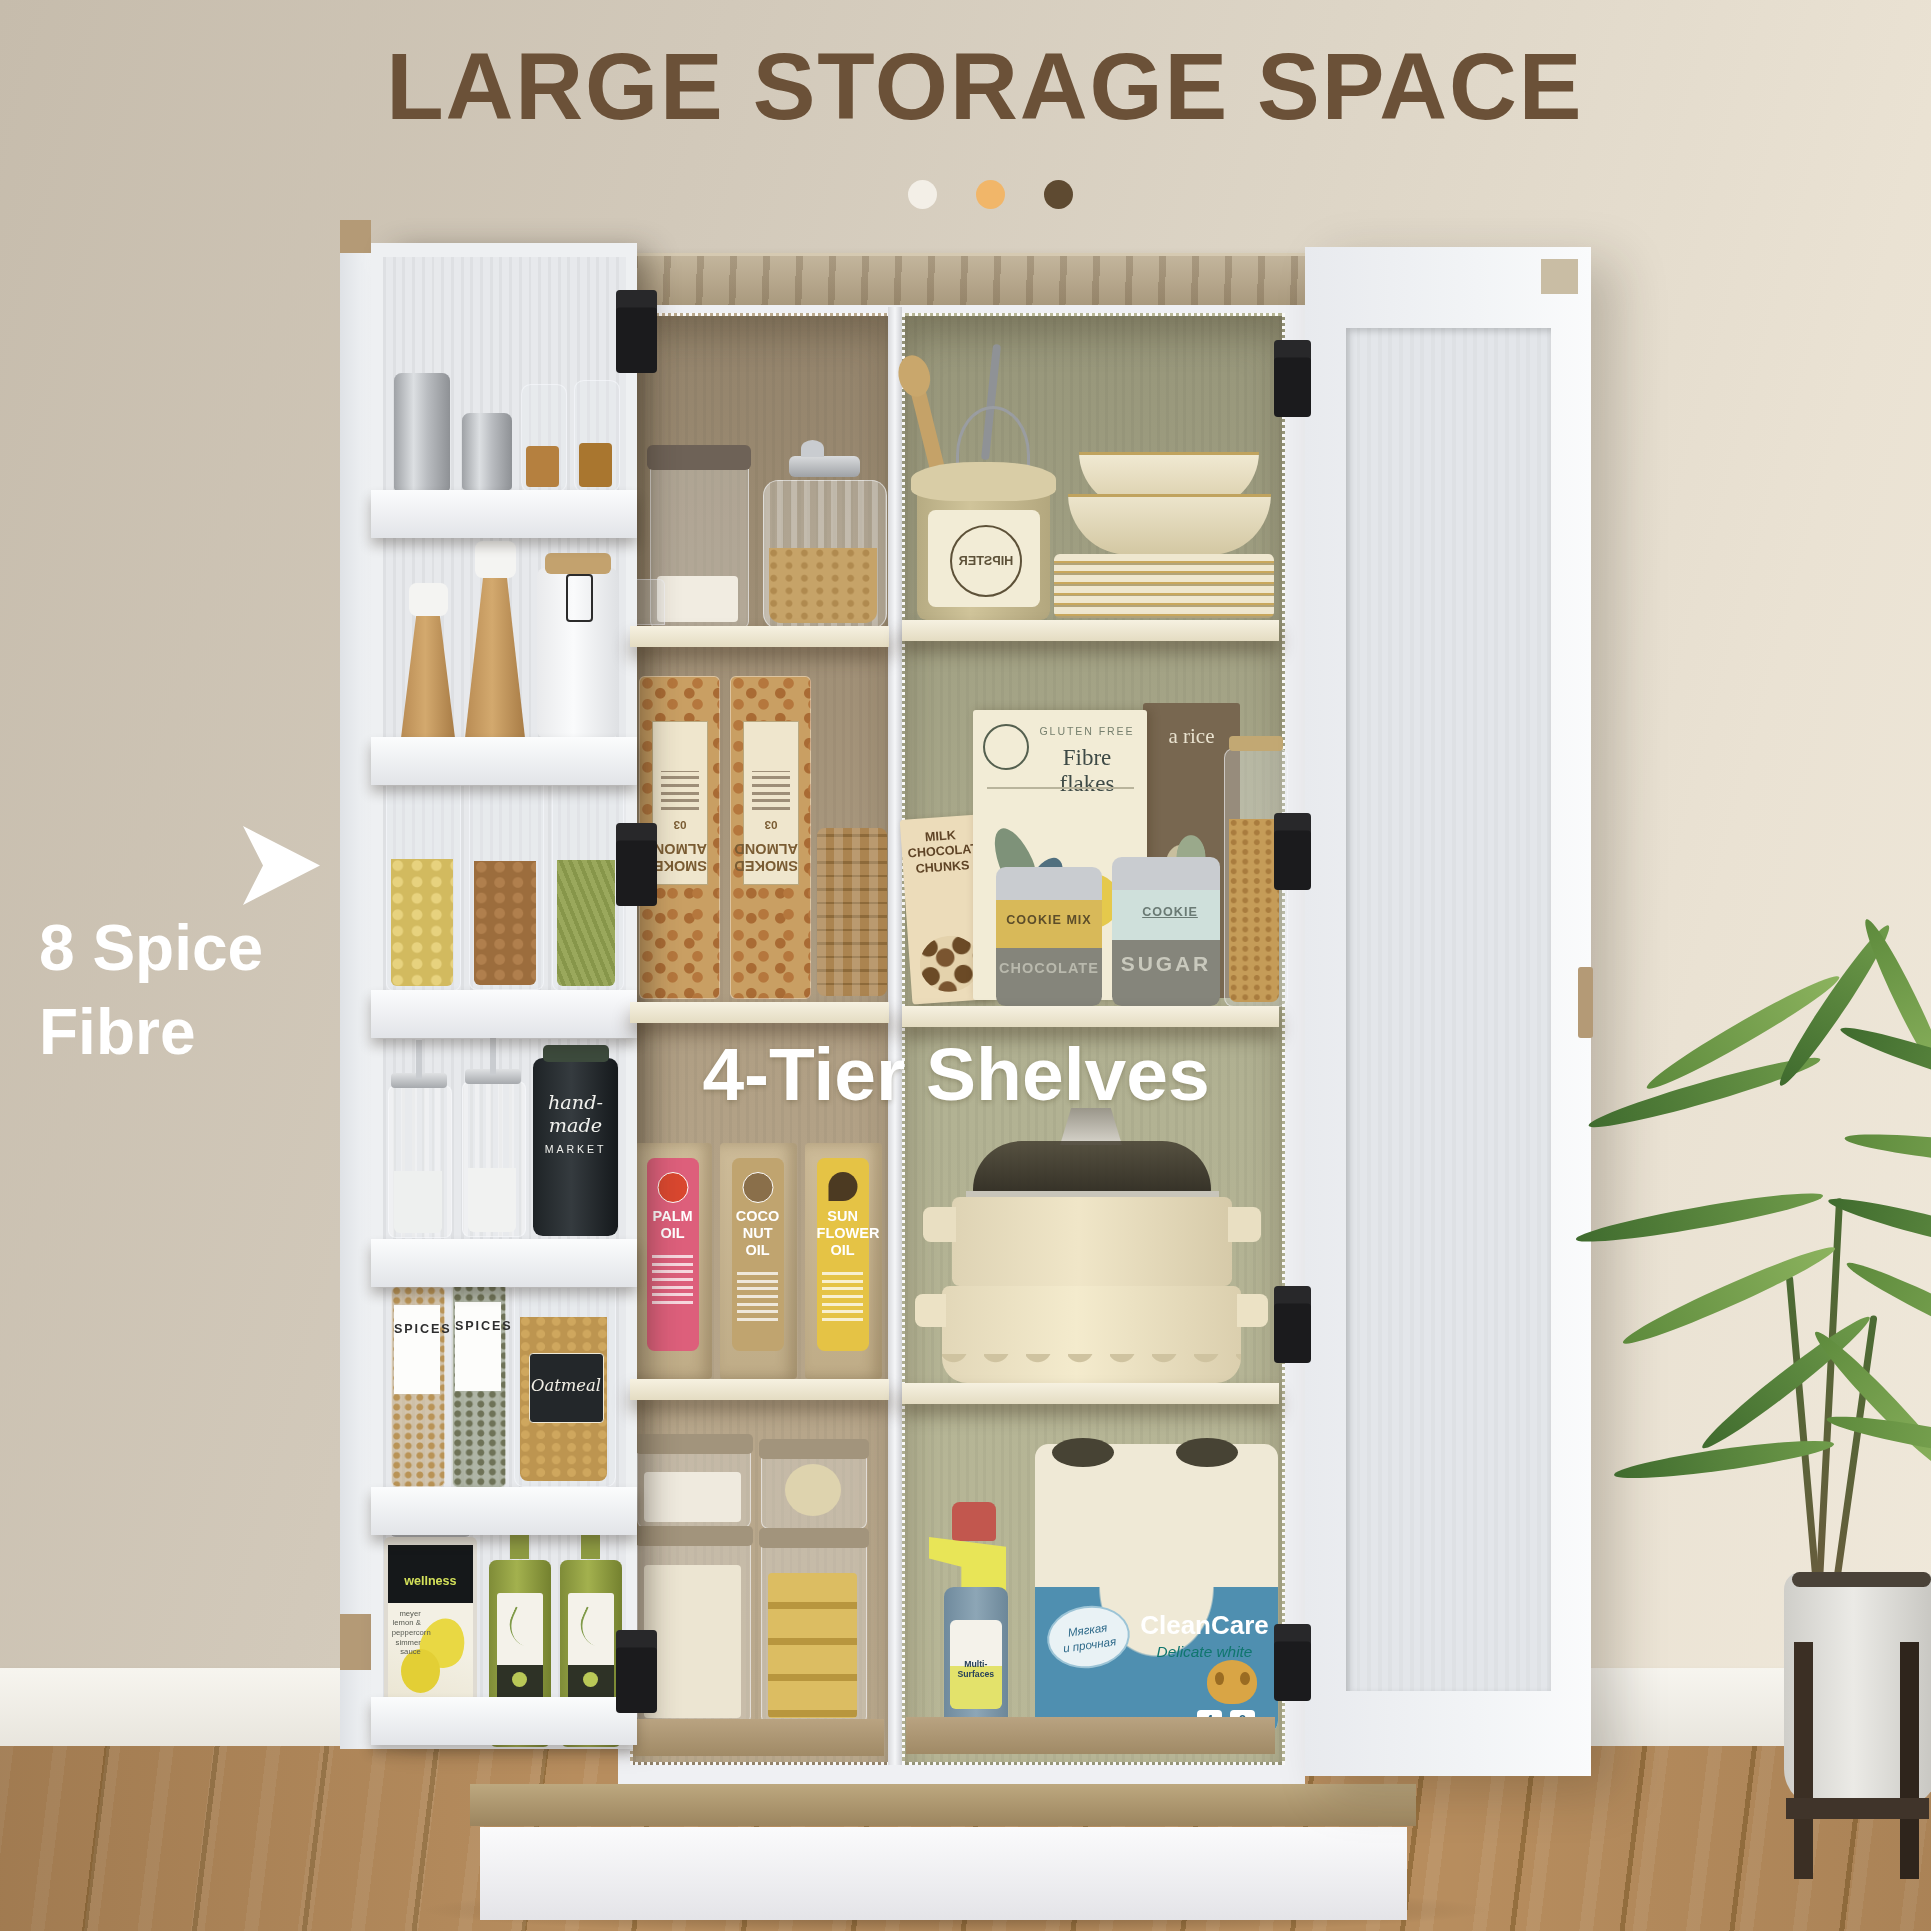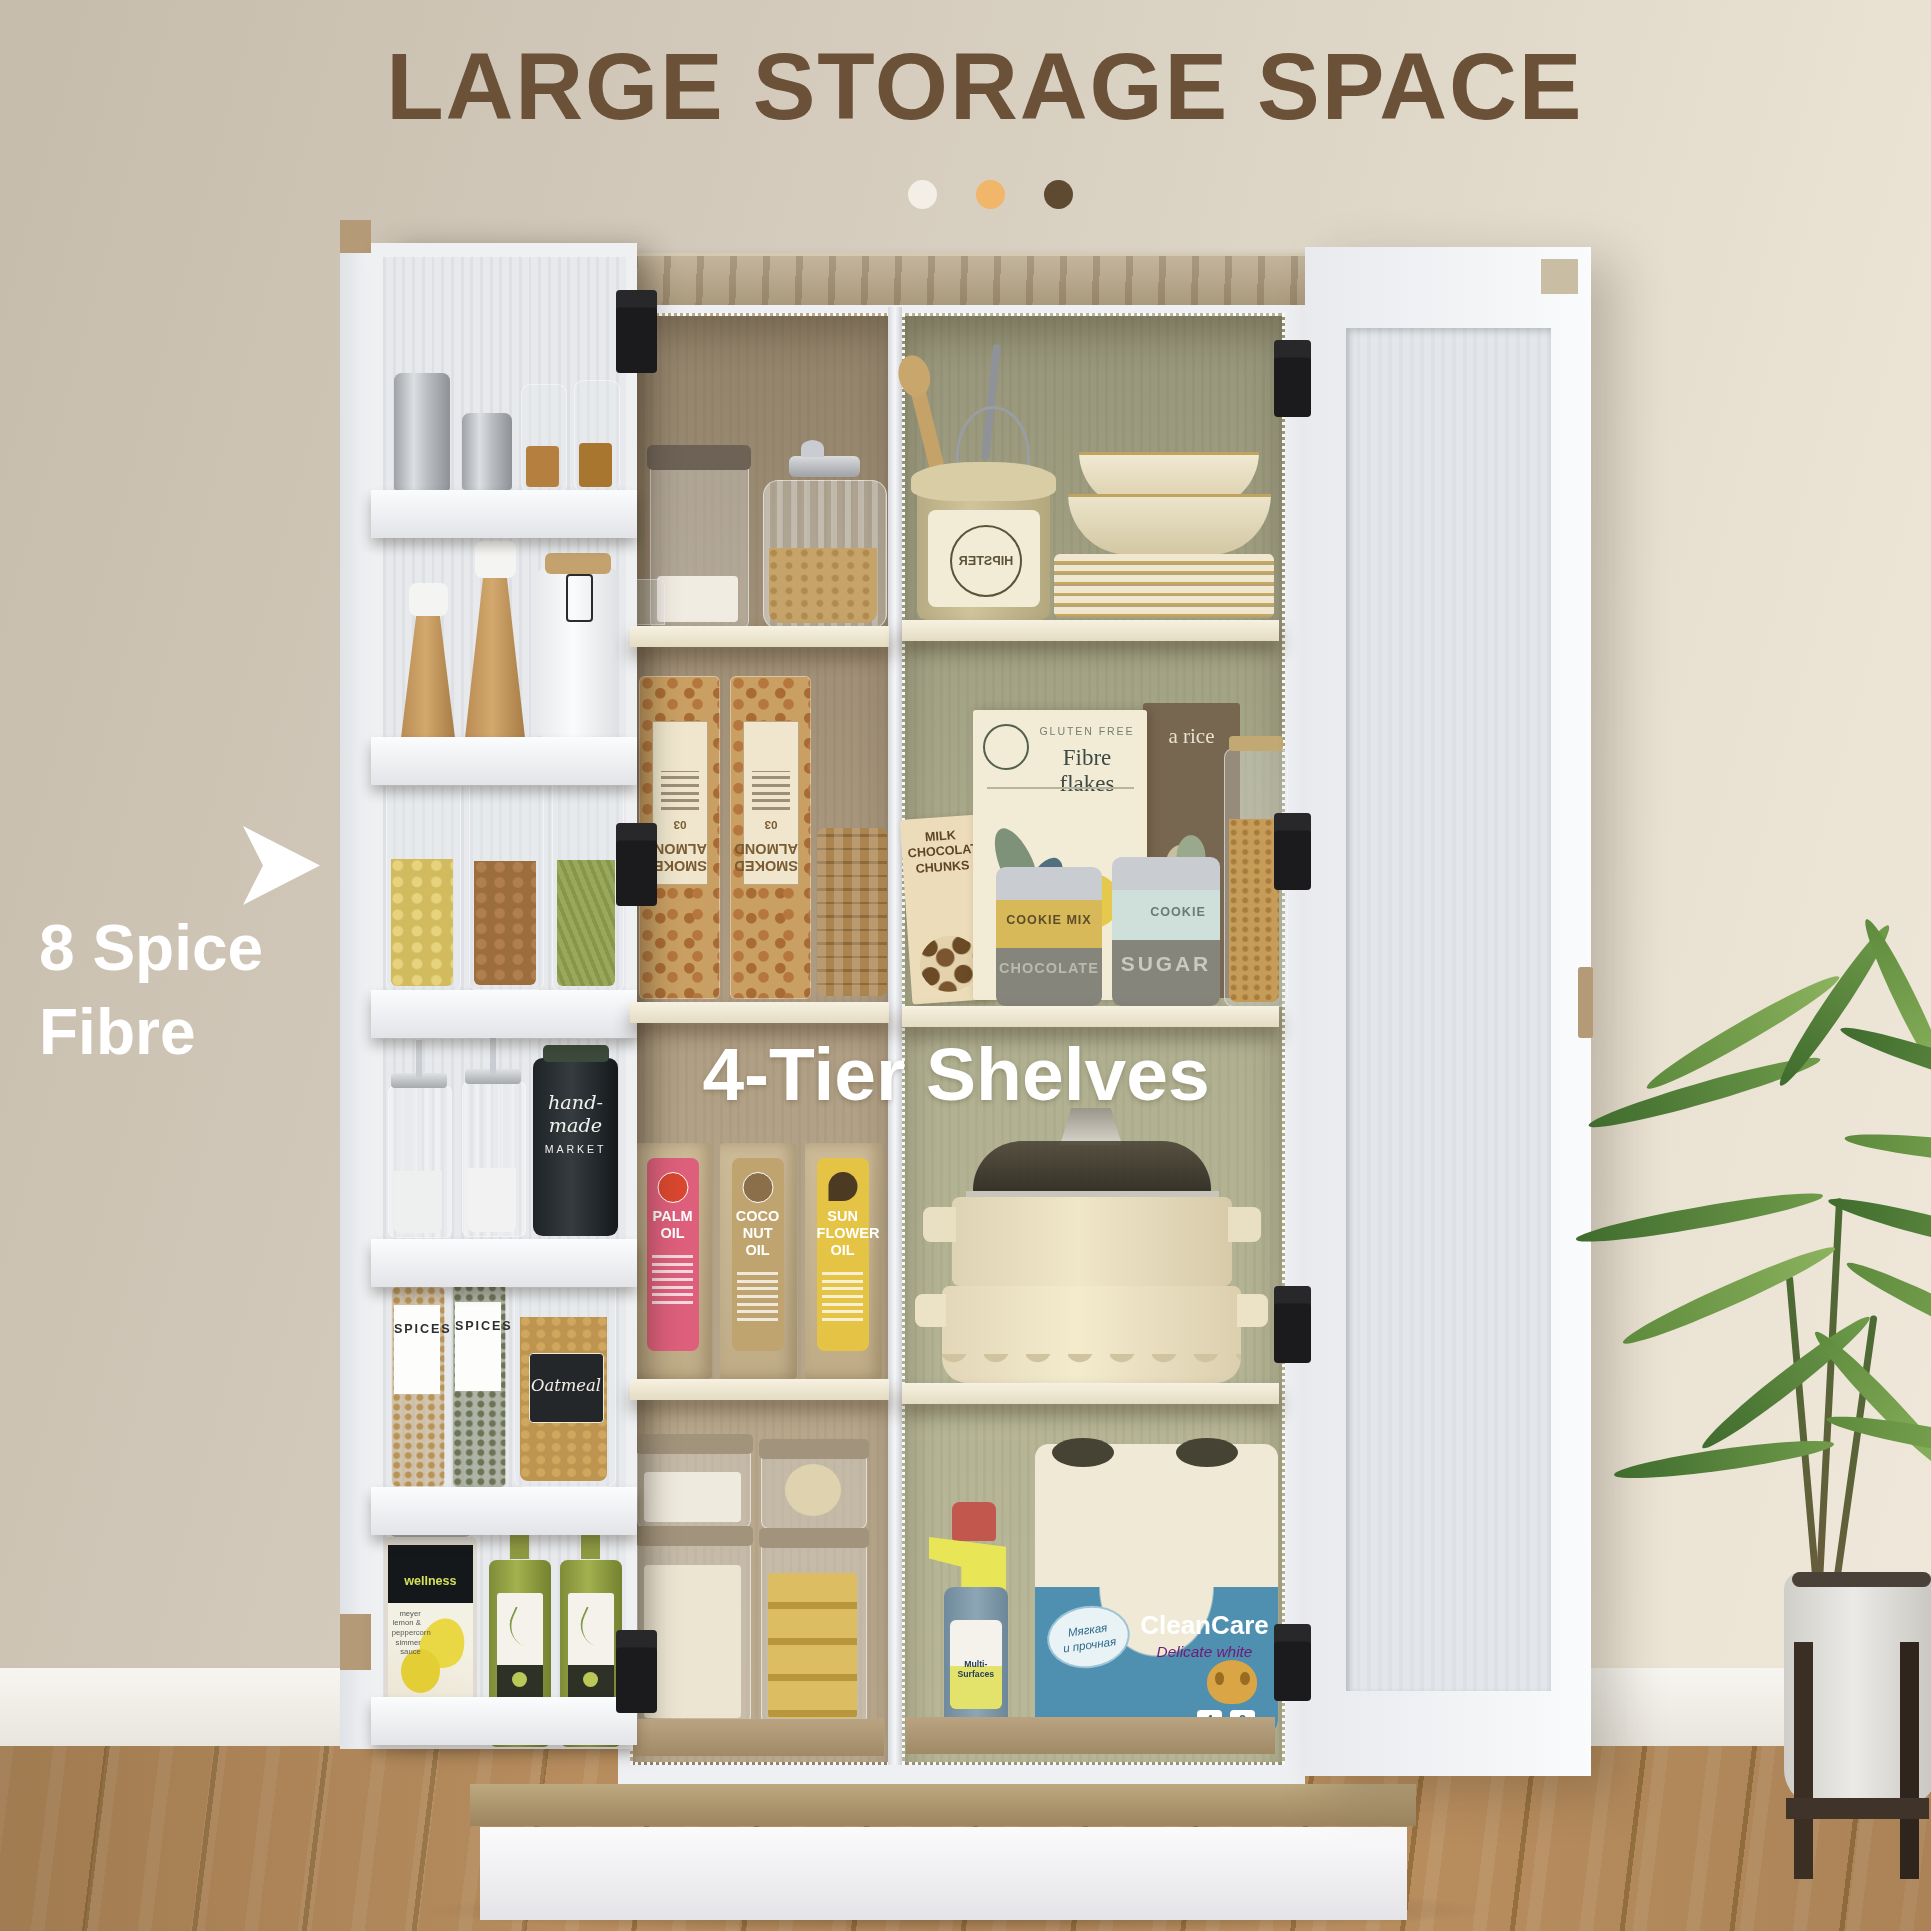--- a/index.html
+++ b/index.html
@@ -226,21 +226,21 @@
     <div class="abs" style="left:13.5px;top:77px;width:147px;height:1.9px;background:#b9b49c;"></div>
     <div class="abs" style="left:93px;top:164px;width:54px;height:54px;background:#e5c94c;border-radius:50%;"></div>
     <div class="abs" style="left:25px;top:116px;width:33px;height:68px;background:#7e9279;border-radius:50% 50% 50% 50%/60% 60% 40% 40%;transform:rotate(-24deg);"></div>
     <div class="abs" style="left:56px;top:145px;width:29px;height:58px;background:#51707f;border-radius:50%;transform:rotate(30deg);"></div>
   </div>
   <div class="abs" style="left:996px;top:867px;width:106px;height:139px;border-radius:9.7px;background:linear-gradient(180deg,#c9ccd0 0 33px,#d8b959 33px 81px,#85857b 81px);">
     <div class="abs tin-label" style="left:0;top:46px;width:106px;color:#5d4e2a;">COOKIE MIX</div>
     <div class="abs tin-label" style="left:0;top:93px;width:106px;color:#b9b9ad;font-size:14.5px;">CHOCOLATE</div>
   </div>
   <div class="abs" style="left:1112px;top:857px;width:108px;height:149px;border-radius:9.7px;background:linear-gradient(180deg,#c9ccd0 0 33px,#cfe0db 33px 83px,#85857b 83px);">
-    <div class="abs tin-label" style="left:12px;top:48px;width:108px;color:#6a7a74;">COOKIE</div>
+    <div class="abs tin-label" style="left:4px;top:48px;width:108px;color:#6a7a74;text-decoration:underline;">COOKIE</div>
     <div class="abs tin-label" style="left:0;top:95px;width:108px;color:#c9c9bd;font-size:21px;letter-spacing:2.9px;">SUGAR</div>
   </div>
   <div class="abs glass" style="left:1224px;top:748px;width:62px;height:257px;border-radius:9.7px;">
     <div class="abs" style="left:3.9px;top:-13.5px;width:54px;height:15.4px;background:#c2a873;border-radius:3.9px;"></div>
     <div class="abs" style="left:3.9px;bottom:3.9px;width:50px;height:183px;background:radial-gradient(circle at 40% 40%,#a97c3e 2.4px,rgba(0,0,0,0) 3.4px),#c59c58;background-size:11.6px 9.7px;border-radius:0 0 7.7px 7.7px;"></div>
   </div>
 
   <div class="abs" style="left:1060px;top:1108px;width:62px;height:37px;background:linear-gradient(180deg,#d8d5cc,#9a968a);clip-path:polygon(18% 100%,82% 100%,100% 0,0 0);transform:rotate(180deg);"></div>
   <div class="abs" style="left:973px;top:1141px;width:238px;height:52px;background:linear-gradient(180deg,rgba(70,64,50,.85),rgba(40,36,28,.9));border-radius:116px 116px 7.7px 7.7px;"></div>
   <div class="abs" style="left:966px;top:1191px;width:253px;height:5.8px;background:#c8c5ba;"></div>
@@ -263,21 +263,21 @@
   </div>
   <div class="abs" style="left:1035px;top:1444px;width:243px;height:290px;background:#efe9d6;border-radius:13.5px;">
     <div class="abs" style="left:17.4px;top:-5.8px;width:62px;height:29px;background:#474334;border-radius:50%;"></div>
     <div class="abs" style="left:141px;top:-5.8px;width:62px;height:29px;background:#474334;border-radius:50%;"></div>
     <div class="abs" style="left:0;top:143px;width:243px;height:147px;background:radial-gradient(ellipse at 50% 0,rgba(0,0,0,0) 56px,#4f8fb0 58px);border-radius:0 0 13.5px 13.5px;"></div>
     <div class="abs" style="left:11.6px;top:162px;width:83px;height:62px;background:#e9f2f5;border:2.9px solid #9cc4d6;border-radius:50%;transform:rotate(-8deg);text-align:center;color:#2e6a8a;font-size:11.6px;font-style:italic;line-height:1.3;padding-top:13.5px;box-sizing:border-box;">
       <div>Мягкая</div>
       <div>и прочная</div>
     </div>
     <div class="abs" style="left:97px;top:166px;width:145px;color:#fff;font-size:26px;font-weight:bold;text-align:center;">CleanCare</div>
-    <div class="abs" style="left:97px;top:199px;width:145px;color:#701a75;font-size:15.4px;font-style:italic;text-align:center;">Delicate white</div>
+    <div class="abs" style="left:97px;top:199px;width:145px;color:#0f766e;font-size:15.4px;font-style:italic;text-align:center;">Delicate white</div>
     <div class="abs" style="left:172px;top:216px;width:50px;height:44px;background:#d9a545;border-radius:50% 50% 45% 45%;">
       <div class="abs" style="left:7.7px;top:11.6px;width:9.7px;height:13.5px;background:#9a6c22;border-radius:50%;"></div>
       <div class="abs" style="left:33px;top:11.6px;width:9.7px;height:13.5px;background:#9a6c22;border-radius:50%;"></div>
     </div>
     <div class="abs" style="left:162px;top:266px;width:25px;height:21px;background:#fff;border-radius:3.9px;color:#2e6a8a;font-size:12.6px;font-weight:bold;text-align:center;line-height:21px;">4</div>
     <div class="abs" style="left:195px;top:266px;width:25px;height:21px;background:#fff;border-radius:3.9px;color:#2e6a8a;font-size:12.6px;font-weight:bold;text-align:center;line-height:21px;">2</div>
   </div>
 
   <div class="abs door-plank"></div>
   <div class="abs plank-cap"></div>

